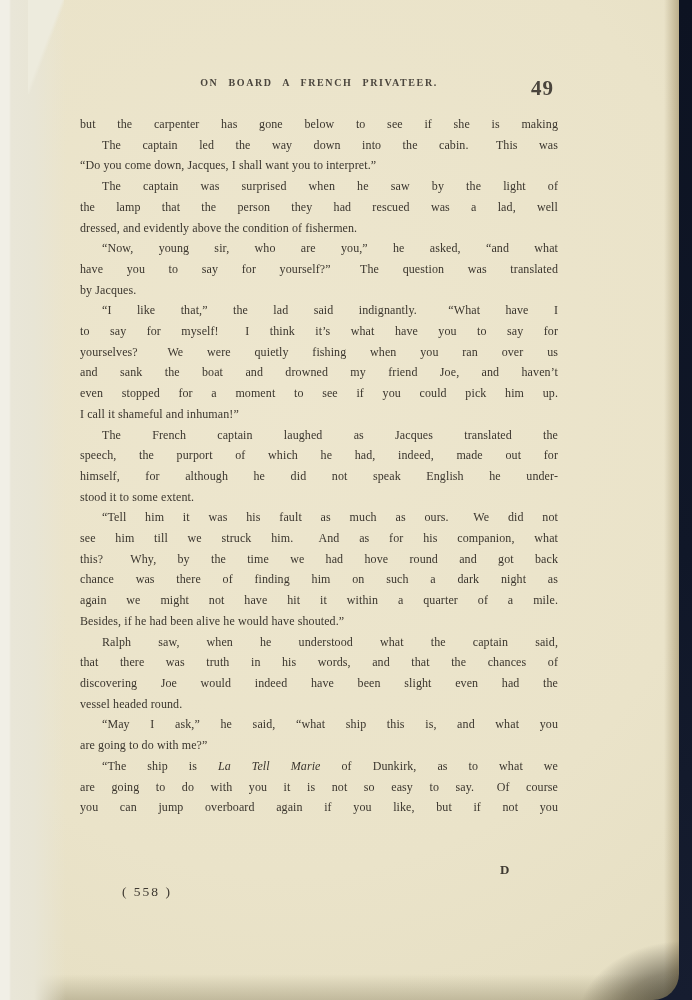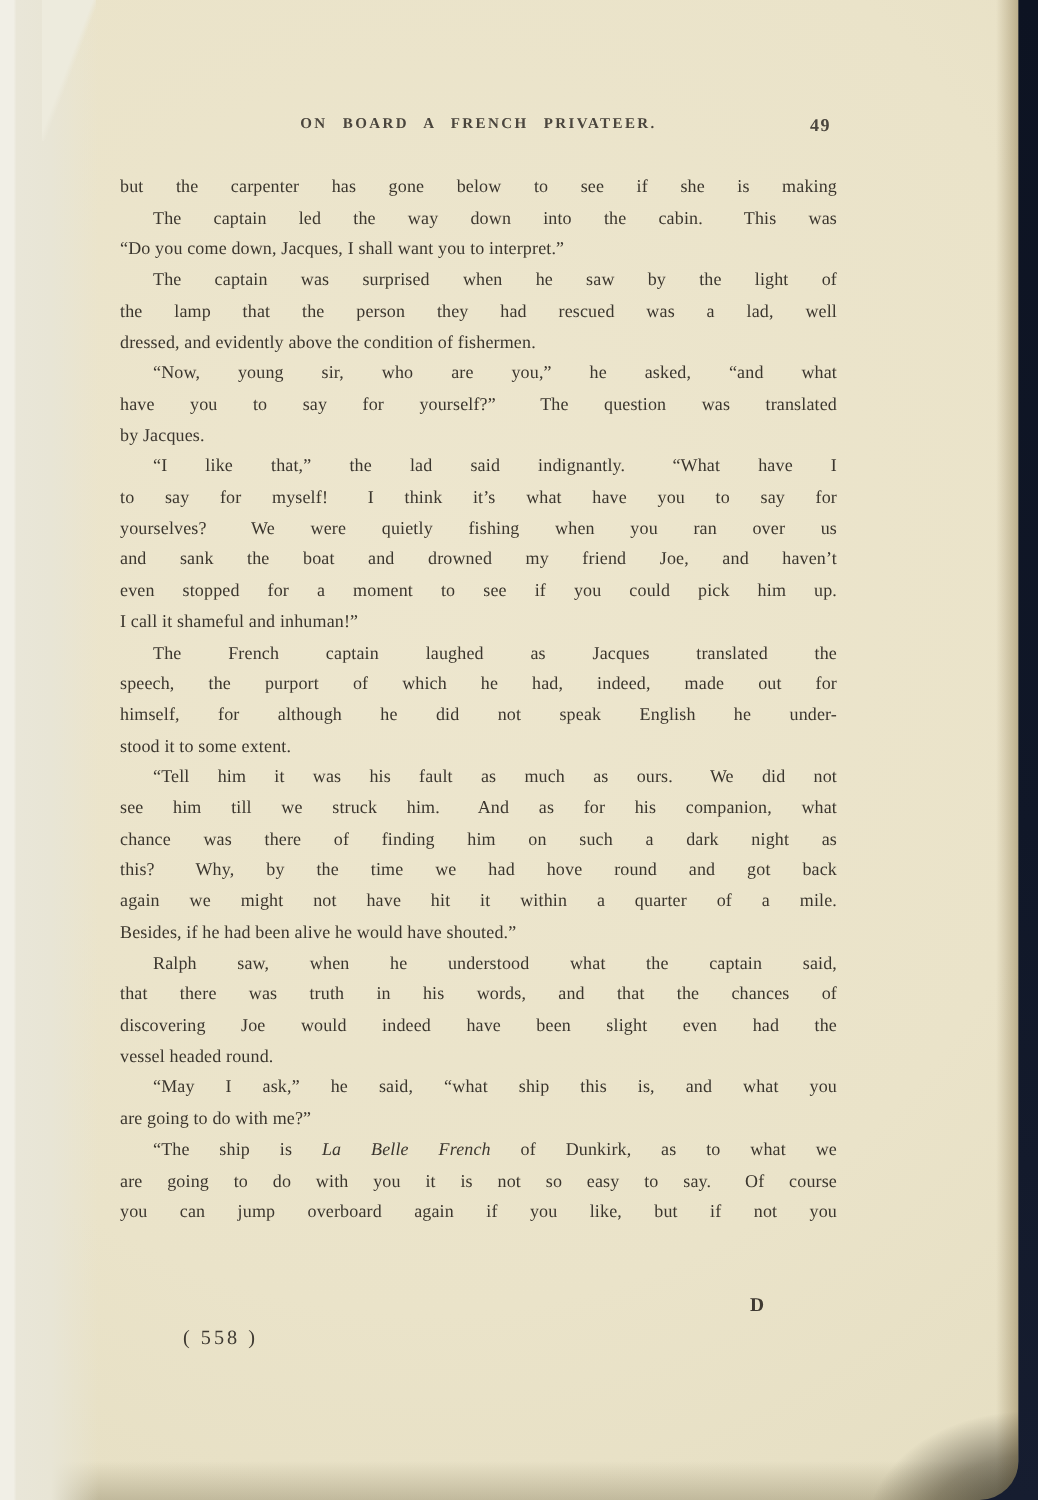--- a/index.html
+++ b/index.html
@@ -17,21 +17,21 @@
       radial-gradient(150px 110px at 101% 102%,rgba(20,20,18,0.85) 0%,rgba(40,35,22,0.45) 45%,rgba(40,35,22,0) 72%),
       linear-gradient(to left,rgba(150,132,90,0.55) 0px,rgba(150,132,90,0) 15px),
       radial-gradient(120% 90% at 42% 38%,#ede6ce 0%,#eae3c9 55%,#e5dec2 85%,#dfd8bc 100%);
   }
   .corner-fold{
     position:absolute;top:0;left:28px;width:36px;height:94px;
     background:linear-gradient(to right bottom,#edebdd 47%,rgba(237,235,221,0) 53%);
   }
   .running-row{position:absolute;top:77px;left:80px;width:478px;height:22px;color:#45403a;}
   .running-head{text-align:center;font-size:10px;letter-spacing:1.6px;word-spacing:6px;font-weight:bold;color:#4a453d;}
-  .page-num{position:absolute;right:4px;top:-1px;font-size:12px;letter-spacing:1px;font-weight:bold;color:#4a453d;}
+  .page-num{position:absolute;right:4px;top:-1px;font-size:21px;letter-spacing:1px;font-weight:bold;color:#4a453d;}
   .body-text{
     position:absolute;top:114px;left:80px;width:478px;
     color:#3b362e;font-size:12px;line-height:20.7px;letter-spacing:0.1px;
   }
   .line{text-align:justify;text-align-last:justify;}
   .line.indent{text-indent:22px;}
   .line.para-end{text-align-last:left;}
   .line i{font-style:italic;}
   .footer{position:absolute;top:862px;left:80px;width:478px;height:20px;color:#3f3a32;}
   .sig-left{position:absolute;left:42px;top:3px;font-size:13.5px;letter-spacing:2px;margin-top:19px;}
@@ -63,31 +63,31 @@
       <div class="line"><span>yourselves?  We were quietly fishing when you ran over us</span></div>
       <div class="line"><span>and sank the boat and drowned my friend Joe, and haven’t</span></div>
       <div class="line"><span>even stopped for a moment to see if you could pick him up.</span></div>
       <div class="line para-end"><span>I call it shameful and inhuman!”</span></div>
       <div class="line indent"><span>The French captain laughed as Jacques translated the</span></div>
       <div class="line"><span>speech, the purport of which he had, indeed, made out for</span></div>
       <div class="line"><span>himself, for although he did not speak English he under-</span></div>
       <div class="line para-end"><span>stood it to some extent.</span></div>
       <div class="line indent"><span>“Tell him it was his fault as much as ours.  We did not</span></div>
       <div class="line"><span>see him till we struck him.  And as for his companion, what</span></div>
+      <div class="line"><span>this?  Why, by the time we had hove round and got back</span></div>
       <div class="line"><span>chance was there of finding him on such a dark night as</span></div>
-      <div class="line"><span>this?  Why, by the time we had hove round and got back</span></div>
       <div class="line"><span>again we might not have hit it within a quarter of a mile.</span></div>
       <div class="line para-end"><span>Besides, if he had been alive he would have shouted.”</span></div>
       <div class="line indent"><span>Ralph saw, when he understood what the captain said,</span></div>
       <div class="line"><span>that there was truth in his words, and that the chances of</span></div>
       <div class="line"><span>discovering Joe would indeed have been slight even had the</span></div>
       <div class="line para-end"><span>vessel headed round.</span></div>
       <div class="line indent"><span>“May I ask,” he said, “what ship this is, and what you</span></div>
       <div class="line para-end"><span>are going to do with me?”</span></div>
-      <div class="line indent"><span>“The ship is </span><i>La Belle French</i><span> of Dunkirk, as to what we</span></div>
+      <div class="line indent"><span>“The ship is </span><i>La Tell Marie</i><span> of Dunkirk, as to what we</span></div>
       <div class="line"><span>are going to do with you it is not so easy to say.  Of course</span></div>
       <div class="line"><span>you can jump overboard again if you like, but if not you</span></div>
     </div>
 
   <div class="footer">
     <span class="sig-left">( 558 )</span>
     <span class="sig-right">D</span>
   </div>
 </div>
 

